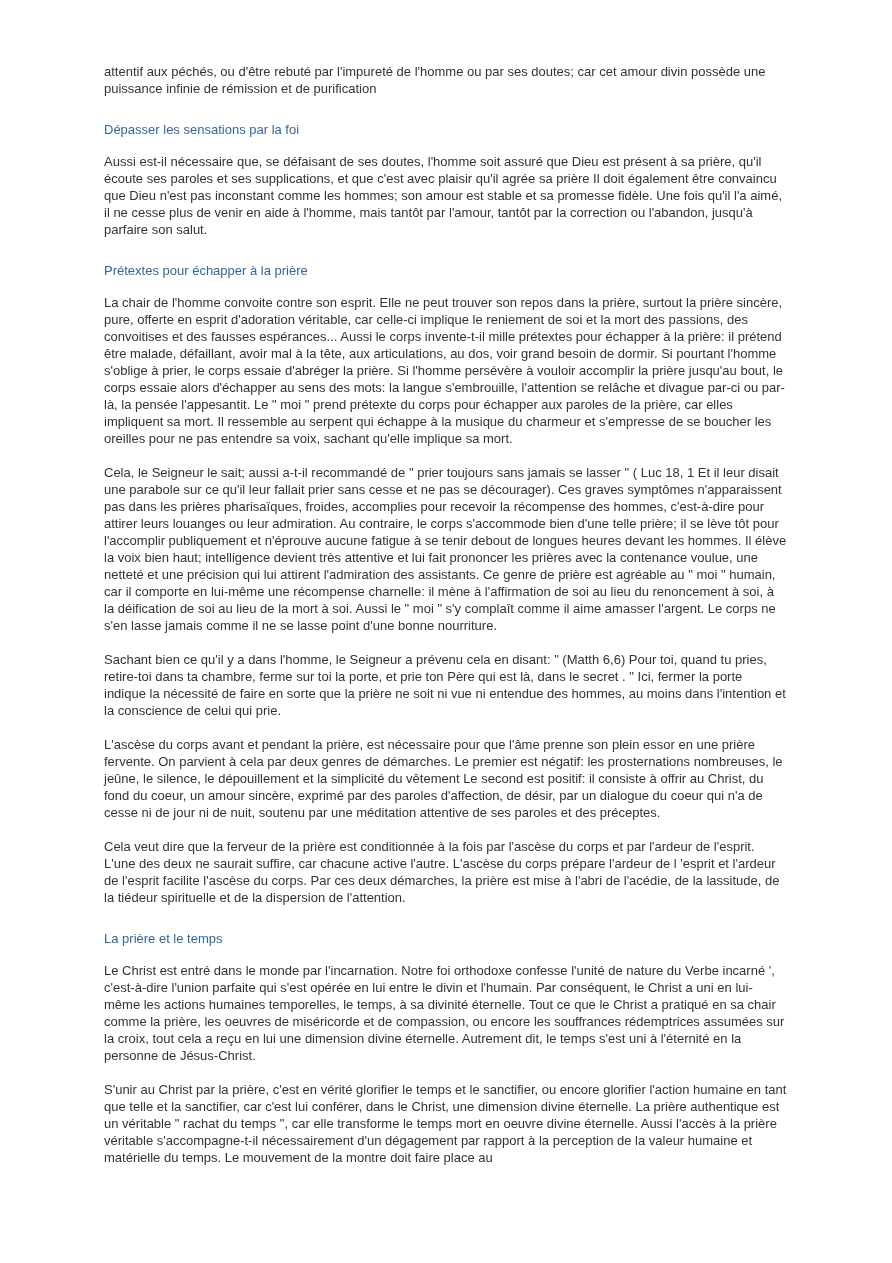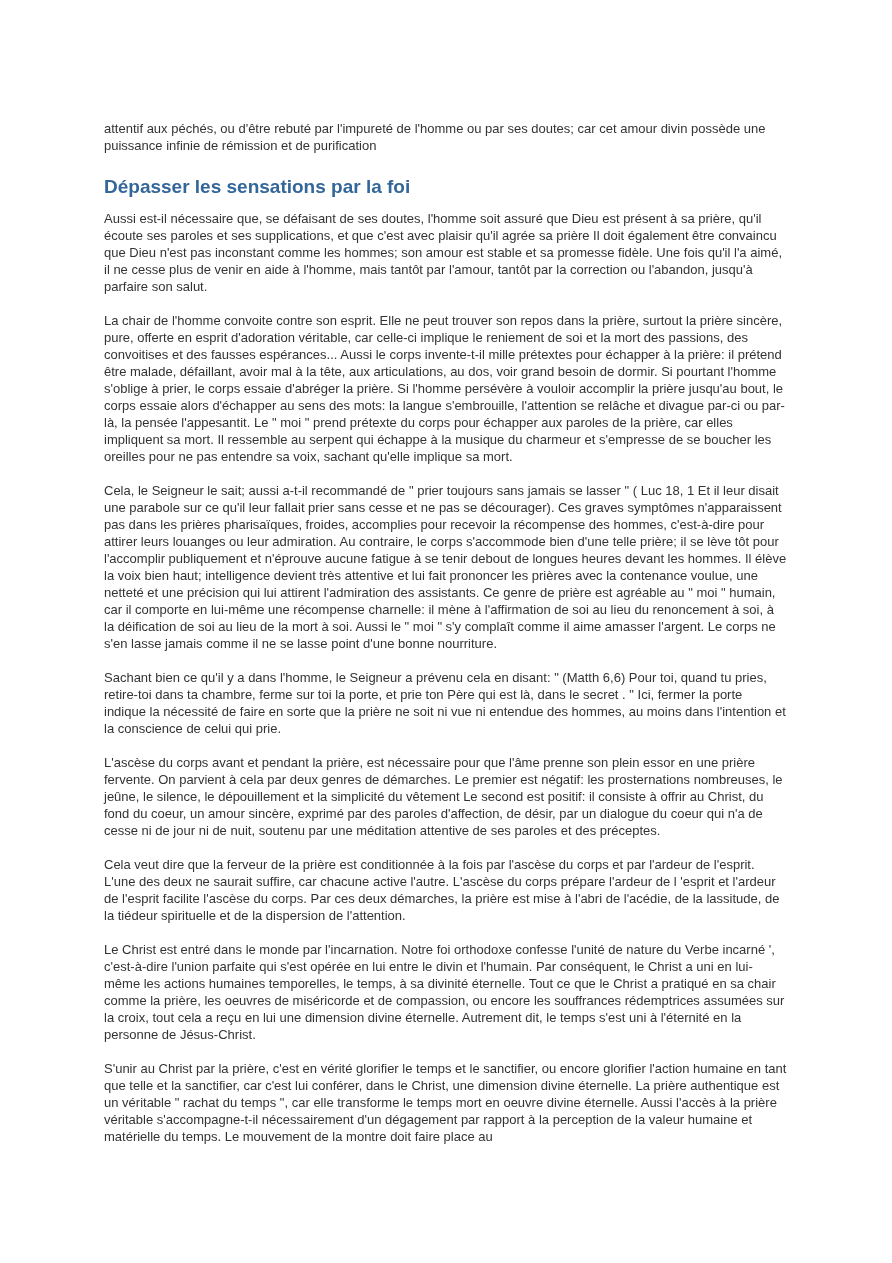--- a/index.html
+++ b/index.html
@@ -7,49 +7,51 @@
     padding: 0;
     background: #ffffff;
   }
   .page {
     position: relative;
     width: 892px;
     height: 1263px;
     box-sizing: border-box;
     background: #ffffff;
     overflow: hidden;
-    padding: 120px 105px 0 104px;
+    padding: 63px 105px 0 104px;
     font-family: "Liberation Sans", "DejaVu Sans", sans-serif;
     font-size: 13px;
     line-height: 17px;
     color: #333333;
   }
   .page p {
     margin: 0 0 17px 0;
     text-align: left;
   }
   .page h3 {
     margin: 24px 0 15px 0;
-    font-size: 19px;
+    font-size: 13px;
     line-height: 17px;
-    font-weight: 700;
+    font-weight: 400;
     color: #336699;
   }
 </style>
 </head>
 <body>
 
 <div class="page">
   <p>attentif aux péchés, ou d'être rebuté par l'impureté de l'homme ou par ses doutes; car cet amour divin possède une puissance infinie de rémission et de purification</p>
 
   <h3>Dépasser les sensations par la foi</h3>
   <p>Aussi est-il nécessaire que, se défaisant de ses doutes, l'homme soit assuré que Dieu est présent à sa prière, qu'il écoute ses paroles et ses supplications, et que c'est avec plaisir qu'il agrée sa prière Il doit également être convaincu que Dieu n'est pas inconstant comme les hommes; son amour est stable et sa promesse fidèle. Une fois qu'il l'a aimé, il ne cesse plus de venir en aide à l'homme, mais tantôt par l'amour, tantôt par la correction ou l'abandon, jusqu'à parfaire son salut.</p>
 
+  <h3>Prétextes pour échapper à la prière</h3>
   <p>La chair de l'homme convoite contre son esprit. Elle ne peut trouver son repos dans la prière, surtout la prière sincère, pure, offerte en esprit d'adoration véritable, car celle-ci implique le reniement de soi et la mort des passions, des convoitises et des fausses espérances... Aussi le corps invente-t-il mille prétextes pour échapper à la prière: il prétend être malade, défaillant, avoir mal à la tête, aux articulations, au dos, voir grand besoin de dormir. Si pourtant l'homme s'oblige à prier, le corps essaie d'abréger la prière. Si l'homme persévère à vouloir accomplir la prière jusqu'au bout, le corps essaie alors d'échapper au sens des mots: la langue s'embrouille, l'attention se relâche et divague par-ci ou par-là, la pensée l'appesantit. Le " moi " prend prétexte du corps pour échapper aux paroles de la prière, car elles impliquent sa mort. Il ressemble au serpent qui échappe à la musique du charmeur et s'empresse de se boucher les oreilles pour ne pas entendre sa voix, sachant qu'elle implique sa mort.</p>
   <p>Cela, le Seigneur le sait; aussi a-t-il recommandé de " prier toujours sans jamais se lasser " ( Luc 18, 1 Et il leur disait une parabole sur ce qu'il leur fallait prier sans cesse et ne pas se décourager). Ces graves symptômes n'apparaissent pas dans les prières pharisaïques, froides, accomplies pour recevoir la récompense des hommes, c'est-à-dire pour attirer leurs louanges ou leur admiration. Au contraire, le corps s'accommode bien d'une telle prière; il se lève tôt pour l'accomplir publiquement et n'éprouve aucune fatigue à se tenir debout de longues heures devant les hommes. Il élève la voix bien haut; intelligence devient très attentive et lui fait prononcer les prières avec la contenance voulue, une netteté et une précision qui lui attirent l'admiration des assistants. Ce genre de prière est agréable au " moi " humain, car il comporte en lui-même une récompense charnelle: il mène à l'affirmation de soi au lieu du renoncement à soi, à la déification de soi au lieu de la mort à soi. Aussi le " moi " s'y complaît comme il aime amasser l'argent. Le corps ne s'en lasse jamais comme il ne se lasse point d'une bonne nourriture.</p>
   <p>Sachant bien ce qu'il y a dans l'homme, le Seigneur a prévenu cela en disant: " (Matth 6,6) Pour toi, quand tu pries, retire-toi dans ta chambre, ferme sur toi la porte, et prie ton Père qui est là, dans le secret . " Ici, fermer la porte indique la nécessité de faire en sorte que la prière ne soit ni vue ni entendue des hommes, au moins dans l'intention et la conscience de celui qui prie.</p>
 
   <p>L'ascèse du corps avant et pendant la prière, est nécessaire pour que l'âme prenne son plein essor en une prière fervente. On parvient à cela par deux genres de démarches. Le premier est négatif: les prosternations nombreuses, le jeûne, le silence, le dépouillement et la simplicité du vêtement Le second est positif: il consiste à offrir au Christ, du fond du coeur, un amour sincère, exprimé par des paroles d'affection, de désir, par un dialogue du coeur qui n'a de cesse ni de jour ni de nuit, soutenu par une méditation attentive de ses paroles et des préceptes.</p>
   <p>Cela veut dire que la ferveur de la prière est conditionnée à la fois par l'ascèse du corps et par l'ardeur de l'esprit. L'une des deux ne saurait suffire, car chacune active l'autre. L'ascèse du corps prépare l'ardeur de l 'esprit et l'ardeur de l'esprit facilite l'ascèse du corps. Par ces deux démarches, la prière est mise à l'abri de l'acédie, de la lassitude, de la tiédeur spirituelle et de la dispersion de l'attention.</p>
 
+  <h3>La prière et le temps</h3>
   <p>Le Christ est entré dans le monde par l'incarnation. Notre foi orthodoxe confesse l'unité de nature du Verbe incarné ', c'est-à-dire l'union parfaite qui s'est opérée en lui entre le divin et l'humain. Par conséquent, le Christ a uni en lui-même les actions humaines temporelles, le temps, à sa divinité éternelle. Tout ce que le Christ a pratiqué en sa chair comme la prière, les oeuvres de miséricorde et de compassion, ou encore les souffrances rédemptrices assumées sur la croix, tout cela a reçu en lui une dimension divine éternelle. Autrement dit, le temps s'est uni à l'éternité en la personne de Jésus-Christ.</p>
   <p>S'unir au Christ par la prière, c'est en vérité glorifier le temps et le sanctifier, ou encore glorifier l'action humaine en tant que telle et la sanctifier, car c'est lui conférer, dans le Christ, une dimension divine éternelle. La prière authentique est un véritable " rachat du temps ", car elle transforme le temps mort en oeuvre divine éternelle. Aussi l'accès à la prière véritable s'accompagne-t-il nécessairement d'un dégagement par rapport à la perception de la valeur humaine et matérielle du temps. Le mouvement de la montre doit faire place au</p>
 </div>
 
 </body></html>

